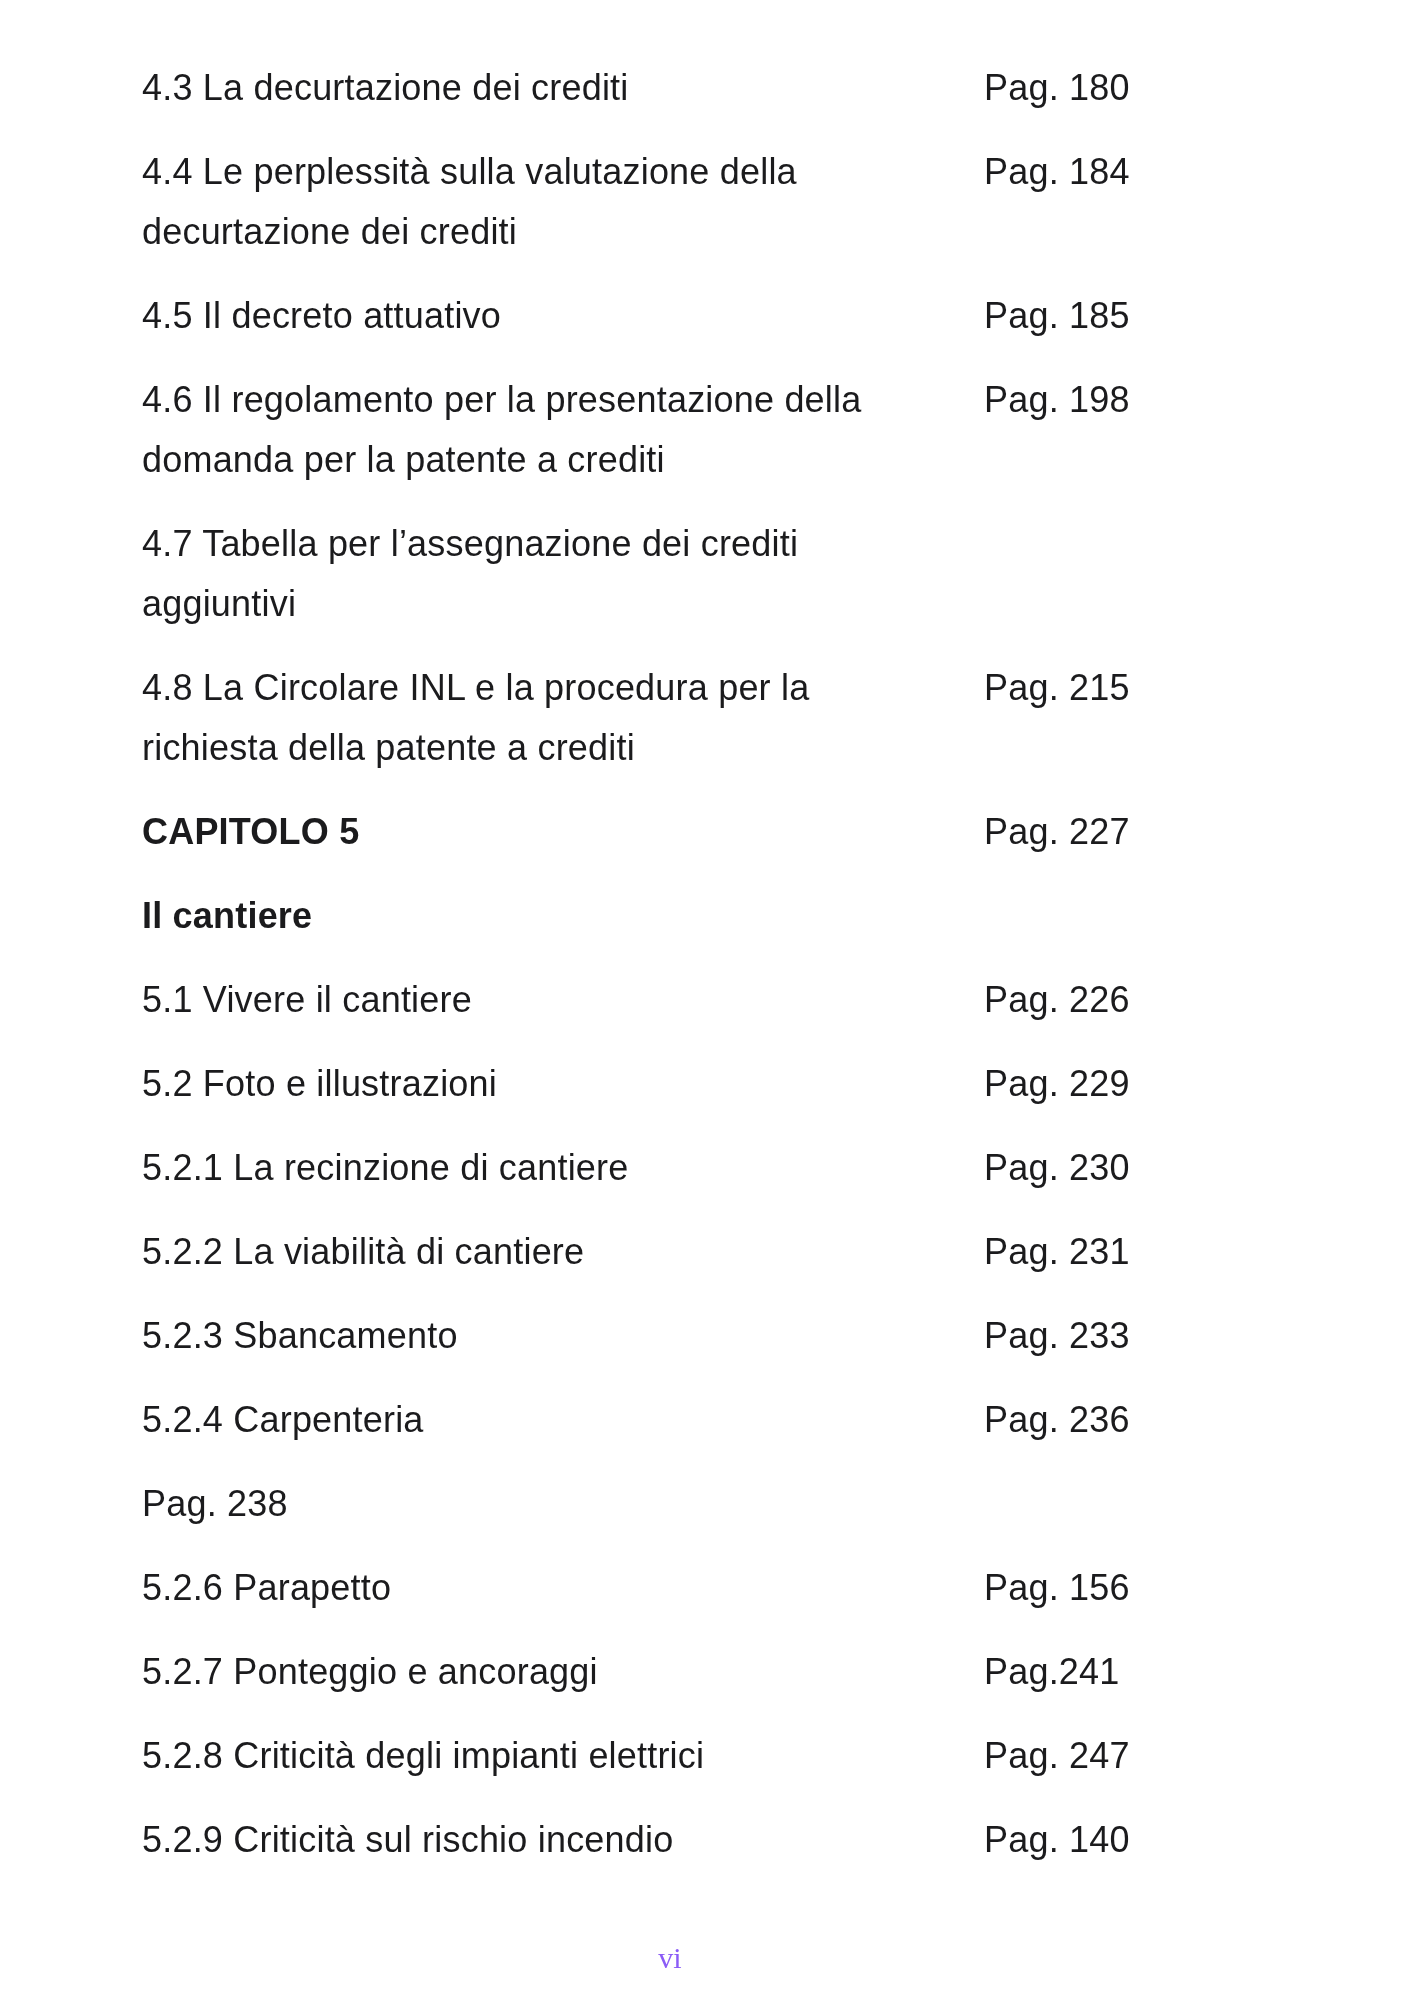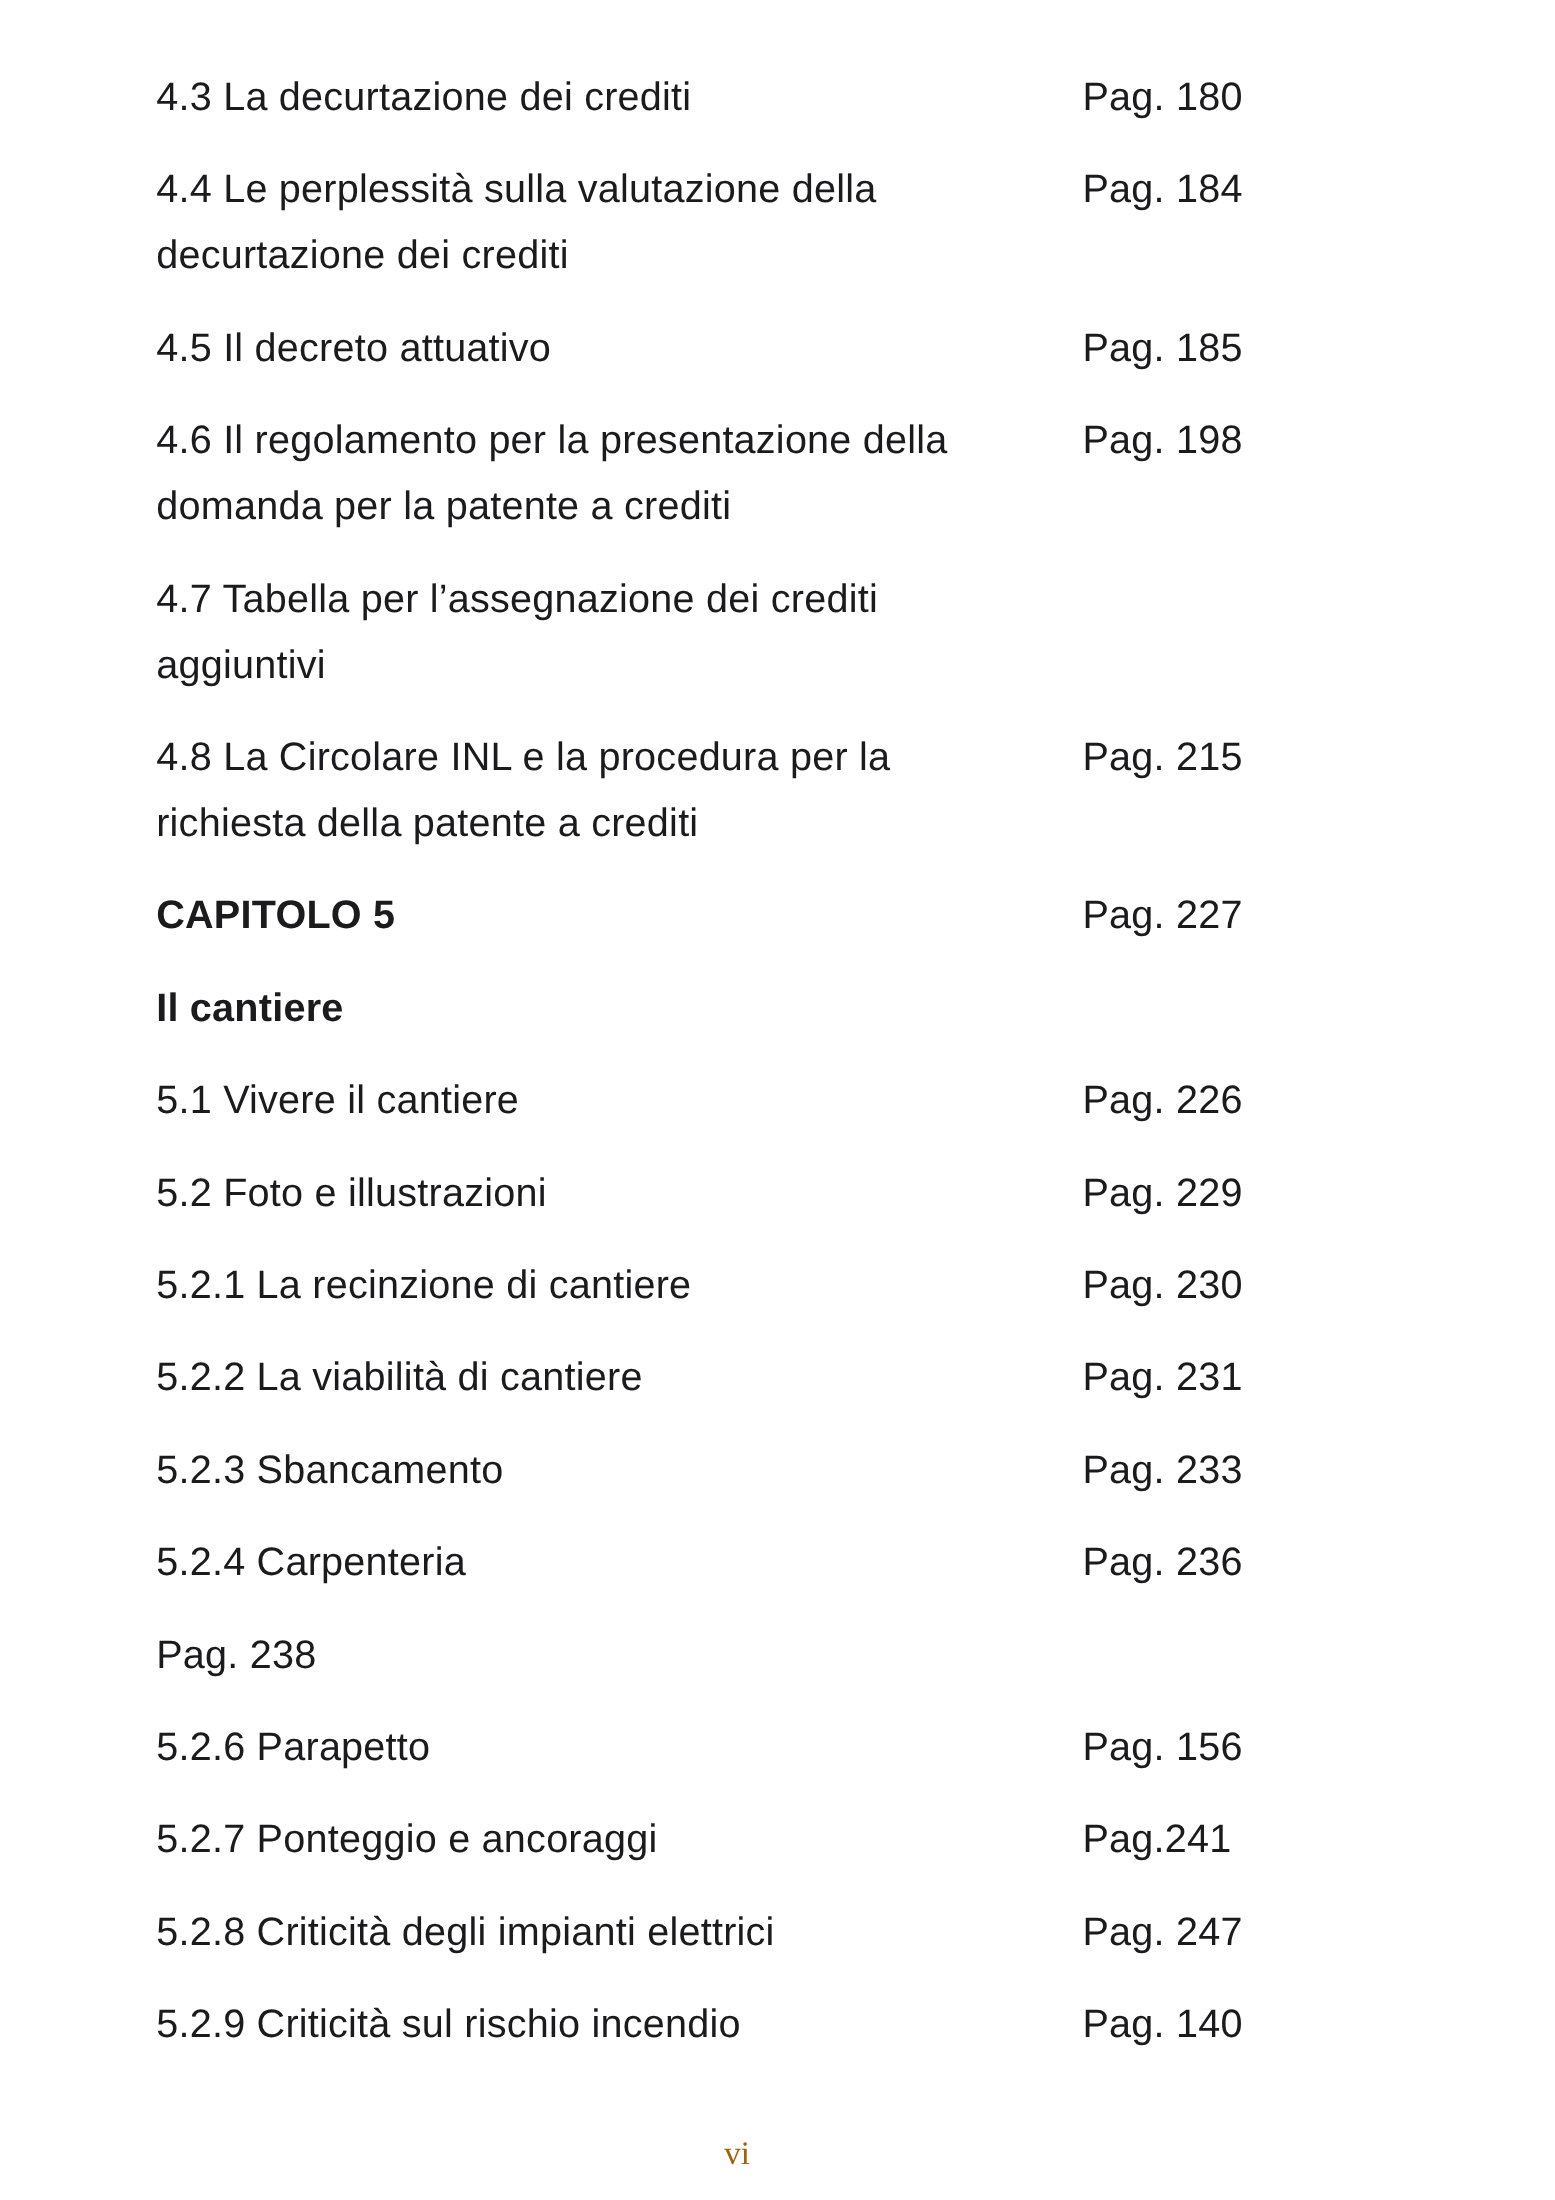--- a/index.html
+++ b/index.html
@@ -42,21 +42,21 @@
   }
   .footer {
     position: absolute;
     top: 1928px;
     left: 0;
     width: 1340px;
     text-align: center;
     font-family: "Liberation Serif", "DejaVu Serif", serif;
     font-size: 30px;
     line-height: 60px;
-    color: #a16207;
+    color: #8b5cf6;
   }
 </style>
 </head>
 <body>
 
 <div class="page">
   <main class="toc">
       <div class="toc-row">
     <div class="toc-label">4.3 La decurtazione dei crediti</div>
     <div class="toc-page">Pag. 180</div>

